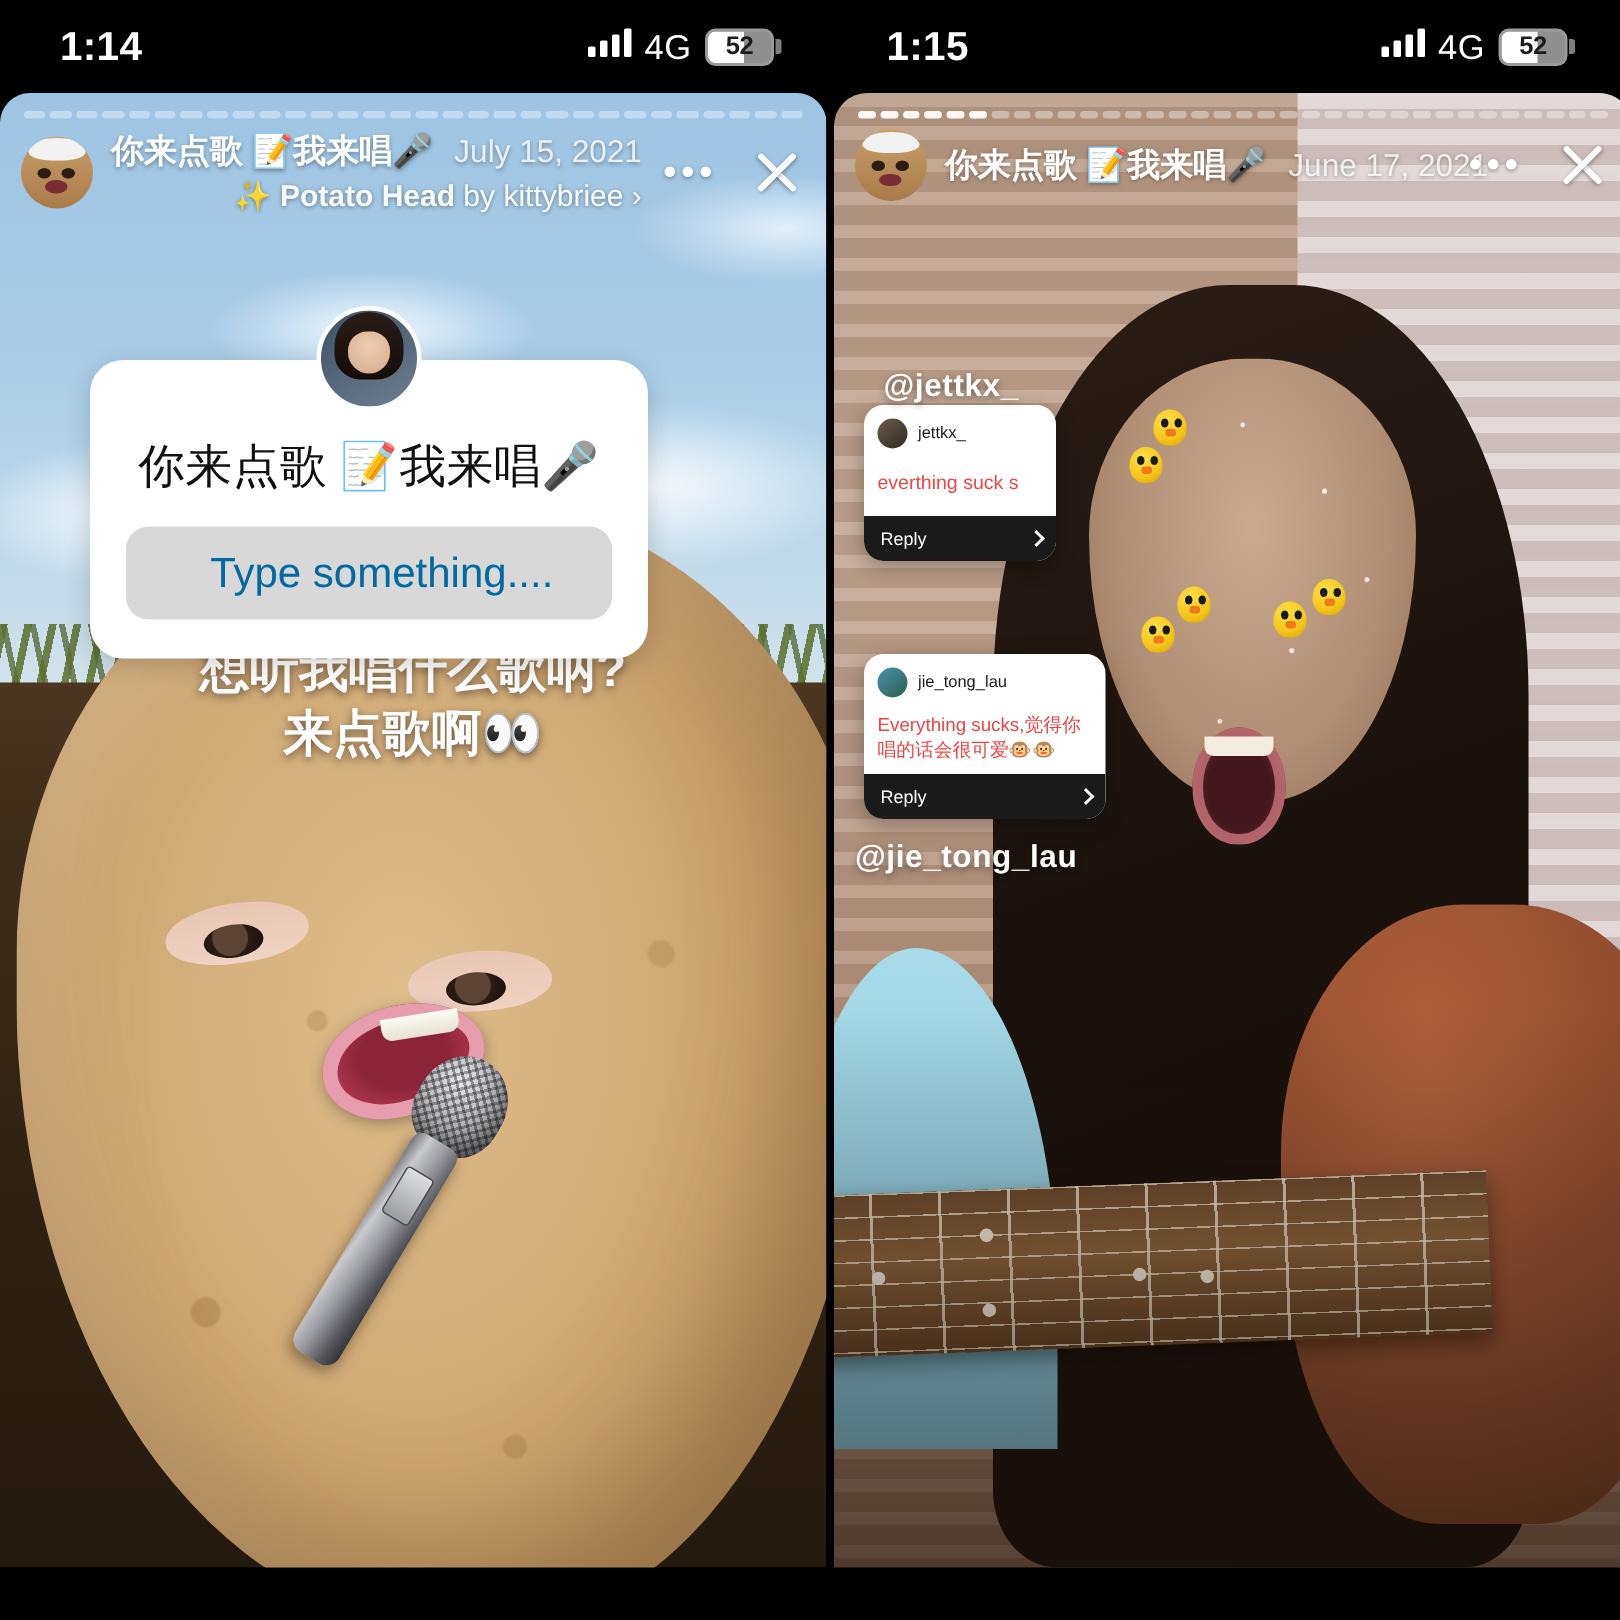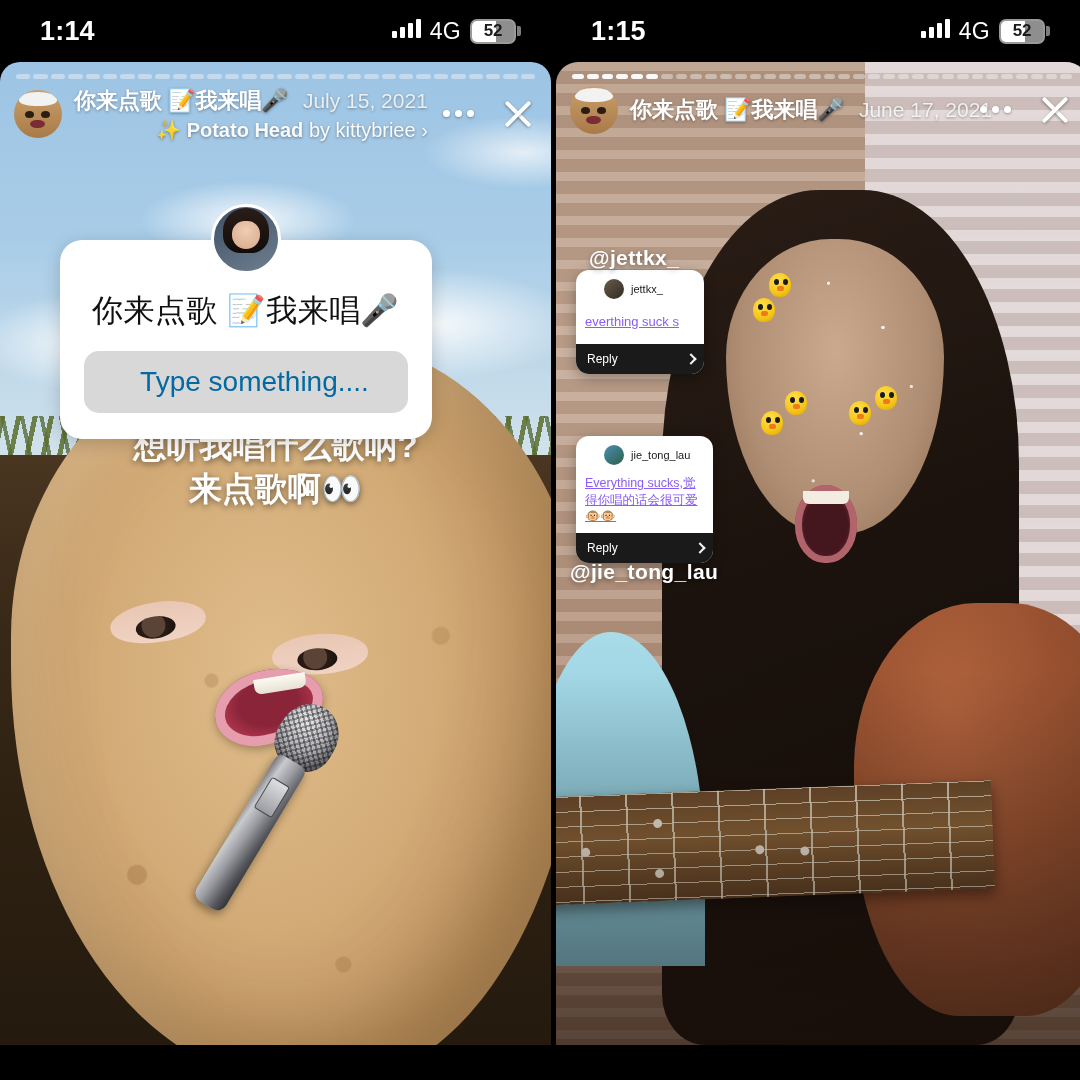--- a/index.html
+++ b/index.html
@@ -379,32 +379,32 @@
   .mention-1 { left: 33px; top: 184px; }
   .mention-2 { left: 14px; top: 498px; }
 
   .reply-card {
     position: absolute; z-index: 25;
     border-radius: 13px; overflow: hidden;
     box-shadow: 0 4px 14px rgba(0,0,0,.3);
     background: #fff;
   }
   .reply-1 { left: 20px; top: 208px; width: 128px; }
-  .reply-2 { left: 20px; top: 374px; width: 137px; }
-  .rc-top { padding: 9px 9px 0; margin-left: 19px; }
+  .reply-2 { left: 20px; top: 374px; width: 161px; }
+  .rc-top { padding: 9px 9px 0; }
   .rc-user { display: flex; align-items: center; gap: 7px; }
   .rc-avatar {
     width: 20px; height: 20px; border-radius: 50%; flex: 0 0 20px;
     background: linear-gradient(140deg, #6b5c4a, #2f2a22);
   }
   .rc-avatar.b { background: linear-gradient(140deg, #4c8fb0, #2b5f49); }
   .rc-name { font-size: 11px; color: #1a1a1a; font-weight: 400; }
   .rc-body {
-    padding: 14px 9px 14px; font-size: 13px; color: #8b5cf6;
-    line-height: 1.32; font-weight: 500; word-break: break-word; text-decoration: underline;
+    padding: 14px 9px 14px; font-size: 13px; color: #ef4444;
+    line-height: 1.32; font-weight: 500; word-break: break-word;
   }
   .reply-2 .rc-body { padding: 10px 9px 8px; font-size: 12.5px; }
   .rc-reply {
     background: #1a1a1a; color: #fff; height: 30px;
     display: flex; align-items: center; justify-content: space-between;
     padding: 0 9px 0 11px; font-size: 12px;
   }
   .chevron {
     width: 8px; height: 8px; border-right: 2px solid #fff; border-top: 2px solid #fff;
     transform: rotate(45deg); opacity: .95;

